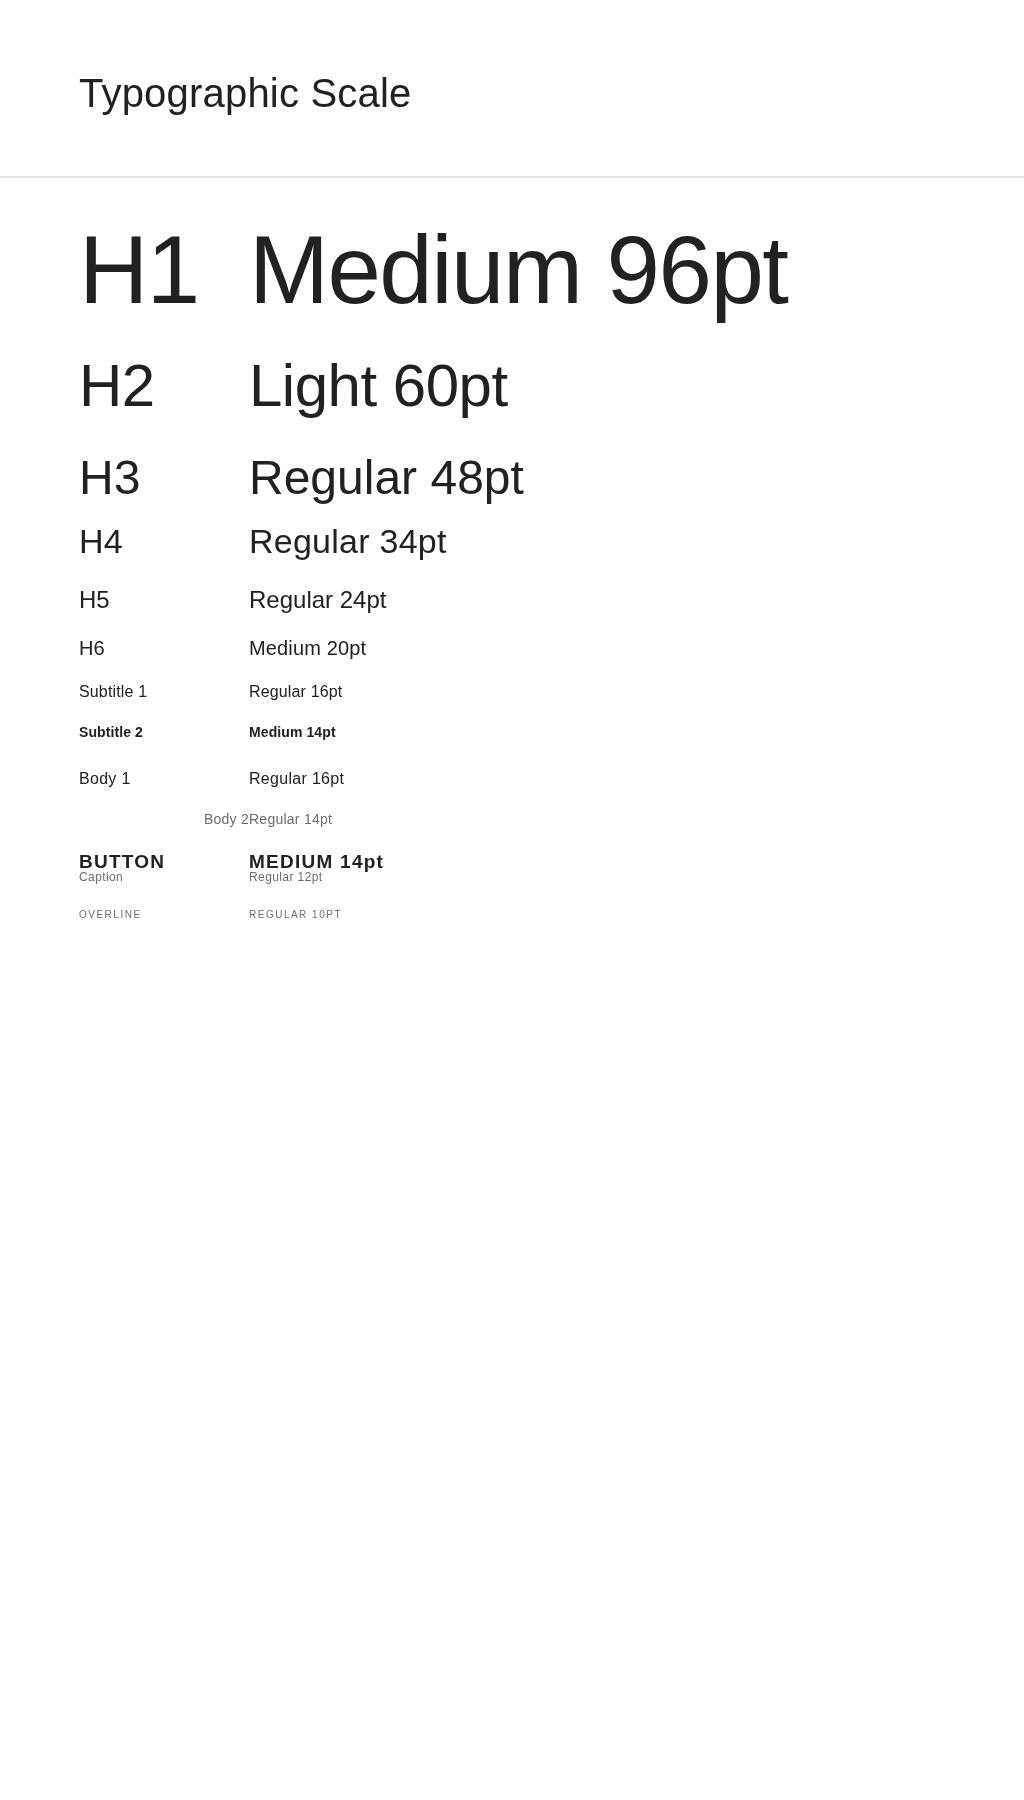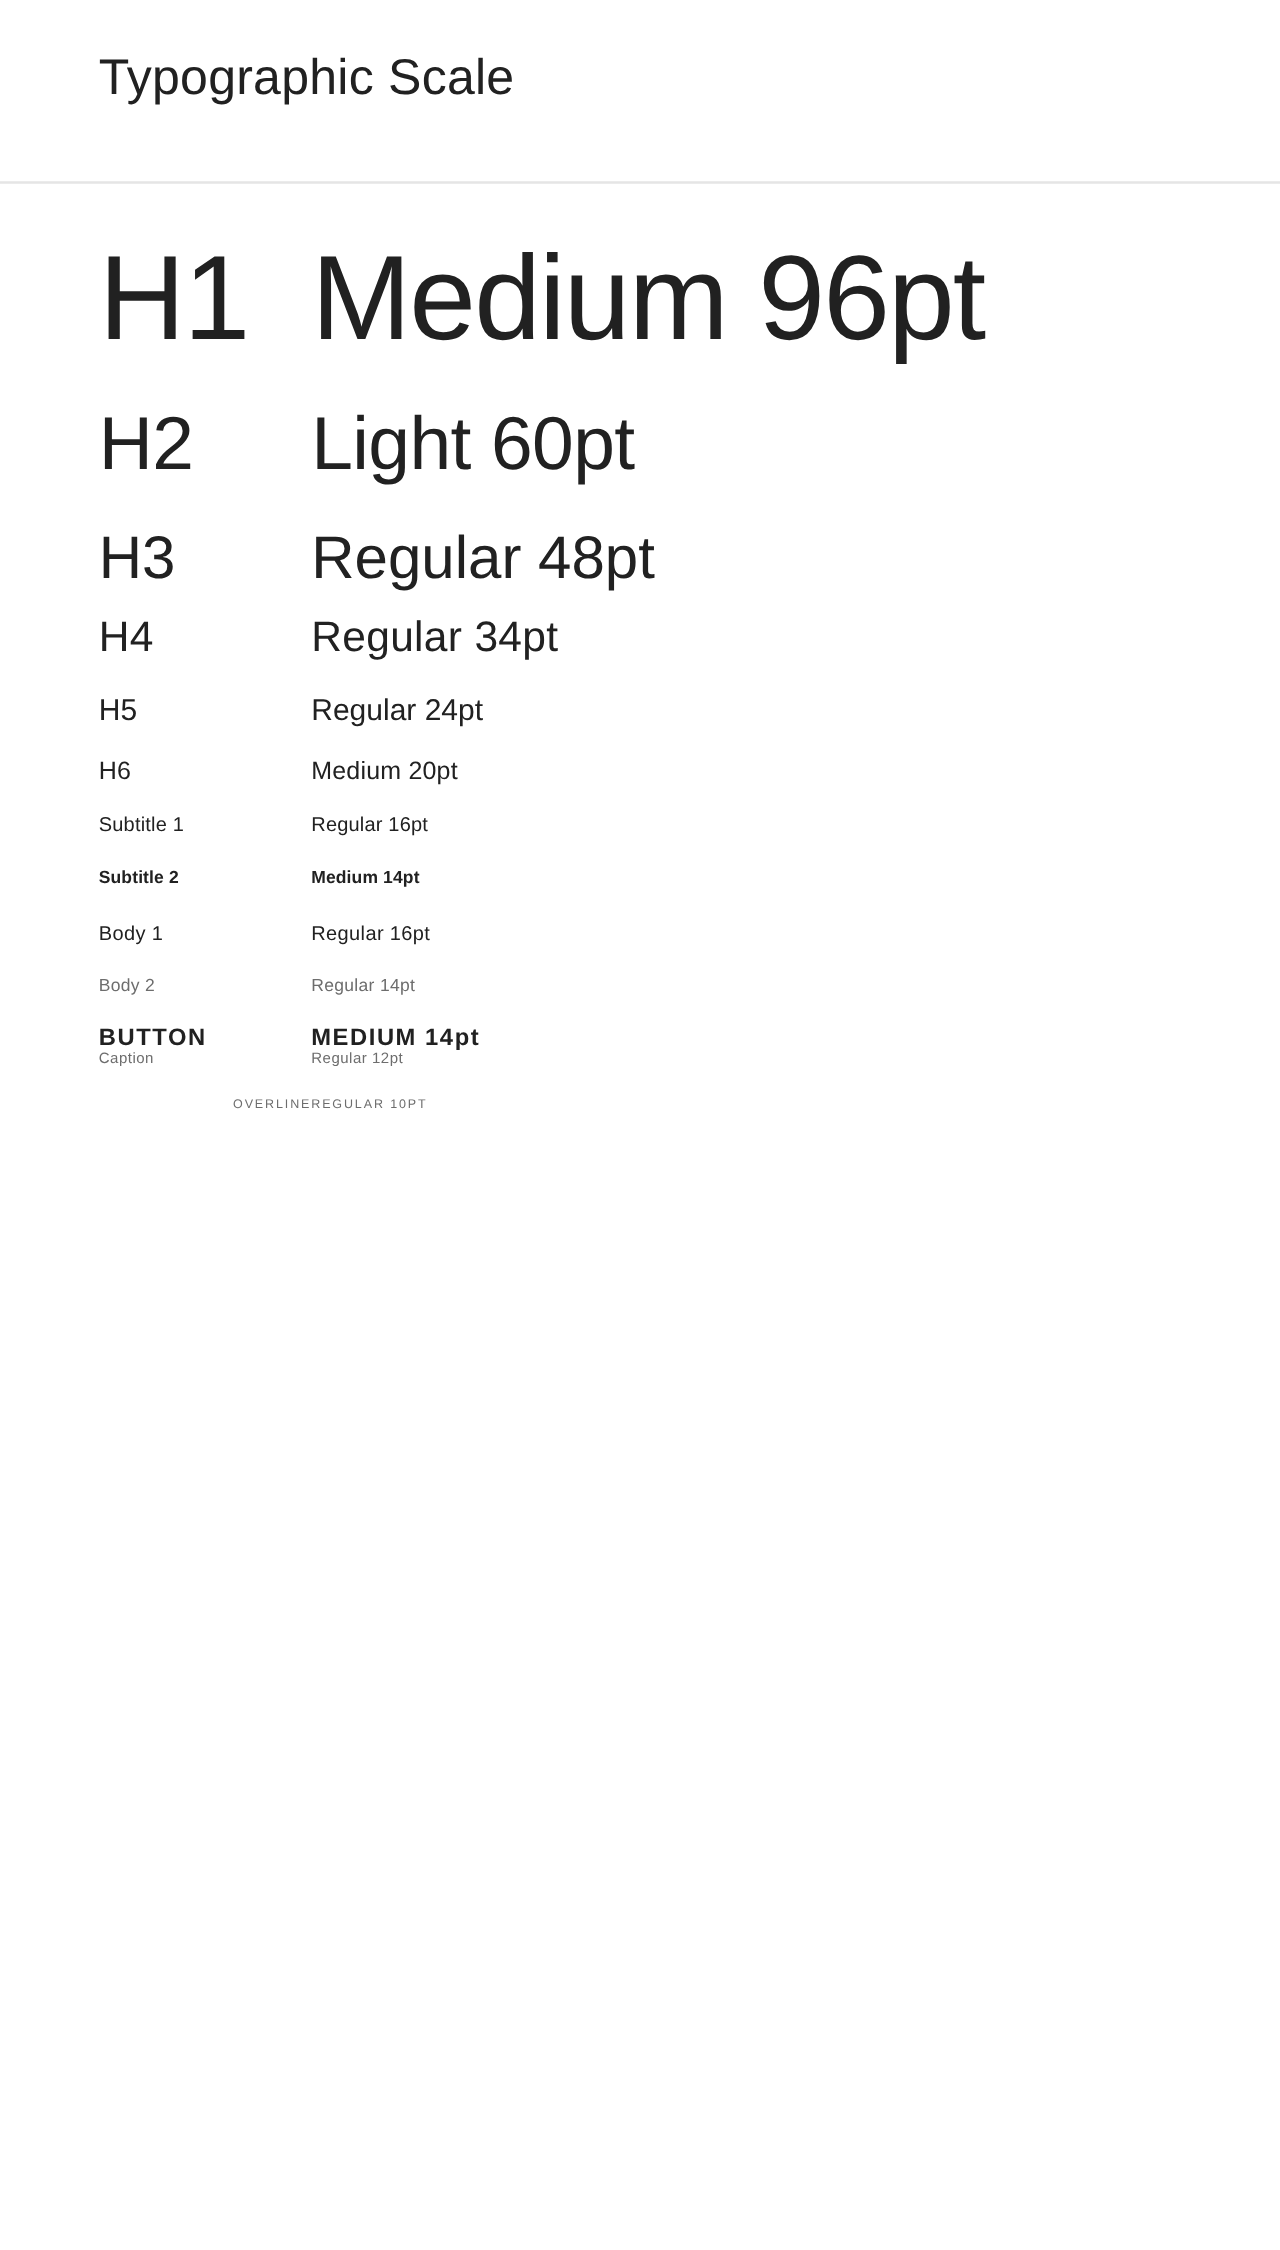--- a/index.html
+++ b/index.html
@@ -15,21 +15,21 @@
     overflow: hidden;
   }
   .page {
     width: 1024px;
   }
   .content-pad {
     padding-left: 79px;
     padding-right: 40px;
   }
   .page-title {
-    padding-top: 42px;
+    padding-top: 73px;
     font-size: 40px;
     font-weight: 400;
     line-height: 1;
     letter-spacing: 0.2px;
     color: #212121;
   }
   .divider {
     margin-top: 63px;
     width: 1024px;
     height: 2px;
@@ -52,24 +52,24 @@
   
   .t-h1        { font-size: 96px; font-weight: 300; letter-spacing: -1.5px; margin-top: 44px; }
   .t-h2        { font-size: 60px; font-weight: 300; letter-spacing: -0.5px; margin-top: 38px; }
   .t-h3        { font-size: 48px; font-weight: 400; letter-spacing: 0;      margin-top: 38px; }
   .t-h4        { font-size: 34px; font-weight: 400; letter-spacing: 0.25px; margin-top: 22px; }
   .t-h5        { font-size: 24px; font-weight: 400; letter-spacing: 0;      margin-top: 30px; }
   .t-h6        { font-size: 20px; font-weight: 400; letter-spacing: 0.15px; margin-top: 26px; }
   .t-subtitle1 { font-size: 16px; font-weight: 400; letter-spacing: 0.15px; margin-top: 26px; }
   .t-subtitle2 { font-size: 14px; font-weight: 700; letter-spacing: 0.1px;  margin-top: 25px; }
   .t-body1     { font-size: 16px; font-weight: 400; letter-spacing: 0.3px;  margin-top: 32px; }
-  .t-body2     { font-size: 14px; font-weight: 400; letter-spacing: 0.25px; margin-top: 25px; color: #6d6d6d; }
+  .t-body2     { font-size: 14px; font-weight: 400; letter-spacing: 0.25px; margin-top: 25px; color: #6d6d6d; text-align: right; }
   .t-button    { font-size: 19px; font-weight: 700; letter-spacing: 1.25px; margin-top: 26px; }
   .t-caption   { font-size: 12px; font-weight: 400; letter-spacing: 0.4px;  color: #6d6d6d; align-items: flex-end; }
-  .t-overline  { font-size: 10px; font-weight: 400; letter-spacing: 1.5px;  margin-top: 27px; color: #6d6d6d; text-align: right; }
+  .t-overline  { font-size: 10px; font-weight: 400; letter-spacing: 1.5px;  margin-top: 27px; color: #6d6d6d; }
 </style>
 </head>
 <body>
 
 <div class="page">
 
   <div class="content-pad">
     <div class="page-title">Typographic Scale</div>
   </div>
 

